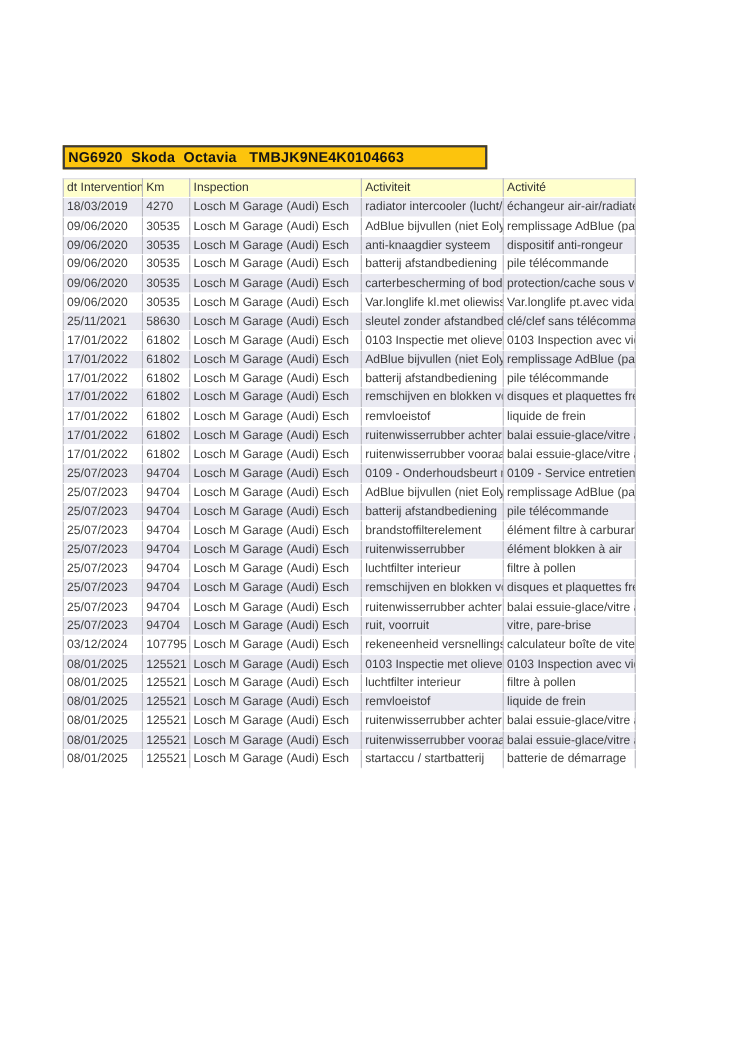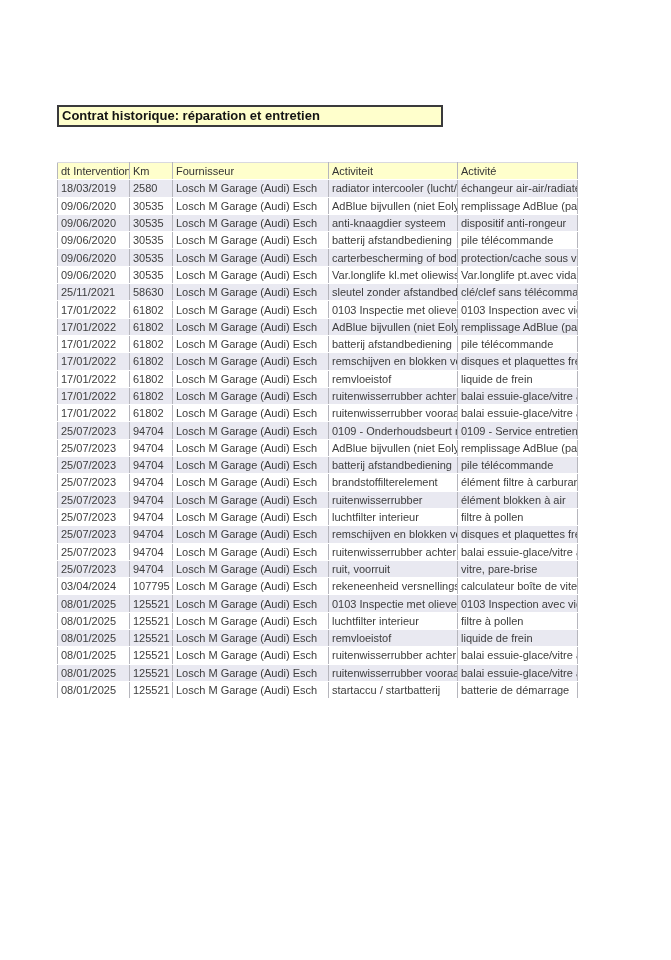--- a/index.html
+++ b/index.html
@@ -76,45 +76,45 @@
   }
   table.history tbody tr:nth-child(odd) td {
     background: #e9e9f1;
   }
 </style>
 </head>
 <body>
 
 <div class="page">
 
-  <div class="title-box report-title">Contrat historique: réparation et entretien</div>
-
+
+  <div class="title-box vehicle-banner">NG6920  Skoda  Octavia   TMBJK9NE4K0104663</div>
 
   <div class="grid-wrap">
     <table class="history">
       <colgroup>
         <col style="width:72px">
         <col style="width:43px">
         <col style="width:156px">
         <col style="width:129px">
         <col style="width:120px">
       </colgroup>
       <thead>
         <tr>
           <th>dt Intervention</th>
           <th>Km</th>
-          <th>Fournisseur</th>
+          <th>Inspection</th>
           <th>Activiteit</th>
           <th>Activité</th>
         </tr>
       </thead>
       <tbody>
           <tr>
             <td>18/03/2019</td>
-            <td>2580</td>
+            <td>4270</td>
             <td>Losch M Garage (Audi) Esch</td>
             <td>radiator intercooler (lucht/lu</td>
             <td>échangeur air-air/radiateu</td>
           </tr>
           <tr>
             <td>09/06/2020</td>
             <td>30535</td>
             <td>Losch M Garage (Audi) Esch</td>
             <td>AdBlue bijvullen (niet Eolys</td>
             <td>remplissage AdBlue (pas</td>
@@ -260,21 +260,21 @@
             <td>balai essuie-glace/vitre ar</td>
           </tr>
           <tr>
             <td>25/07/2023</td>
             <td>94704</td>
             <td>Losch M Garage (Audi) Esch</td>
             <td>ruit, voorruit</td>
             <td>vitre, pare-brise</td>
           </tr>
           <tr>
-            <td>03/04/2024</td>
+            <td>03/12/2024</td>
             <td>107795</td>
             <td>Losch M Garage (Audi) Esch</td>
             <td>rekeneenheid versnellingsb</td>
             <td>calculateur boîte de vites</td>
           </tr>
           <tr>
             <td>08/01/2025</td>
             <td>125521</td>
             <td>Losch M Garage (Audi) Esch</td>
             <td>0103 Inspectie met olieverv</td>

